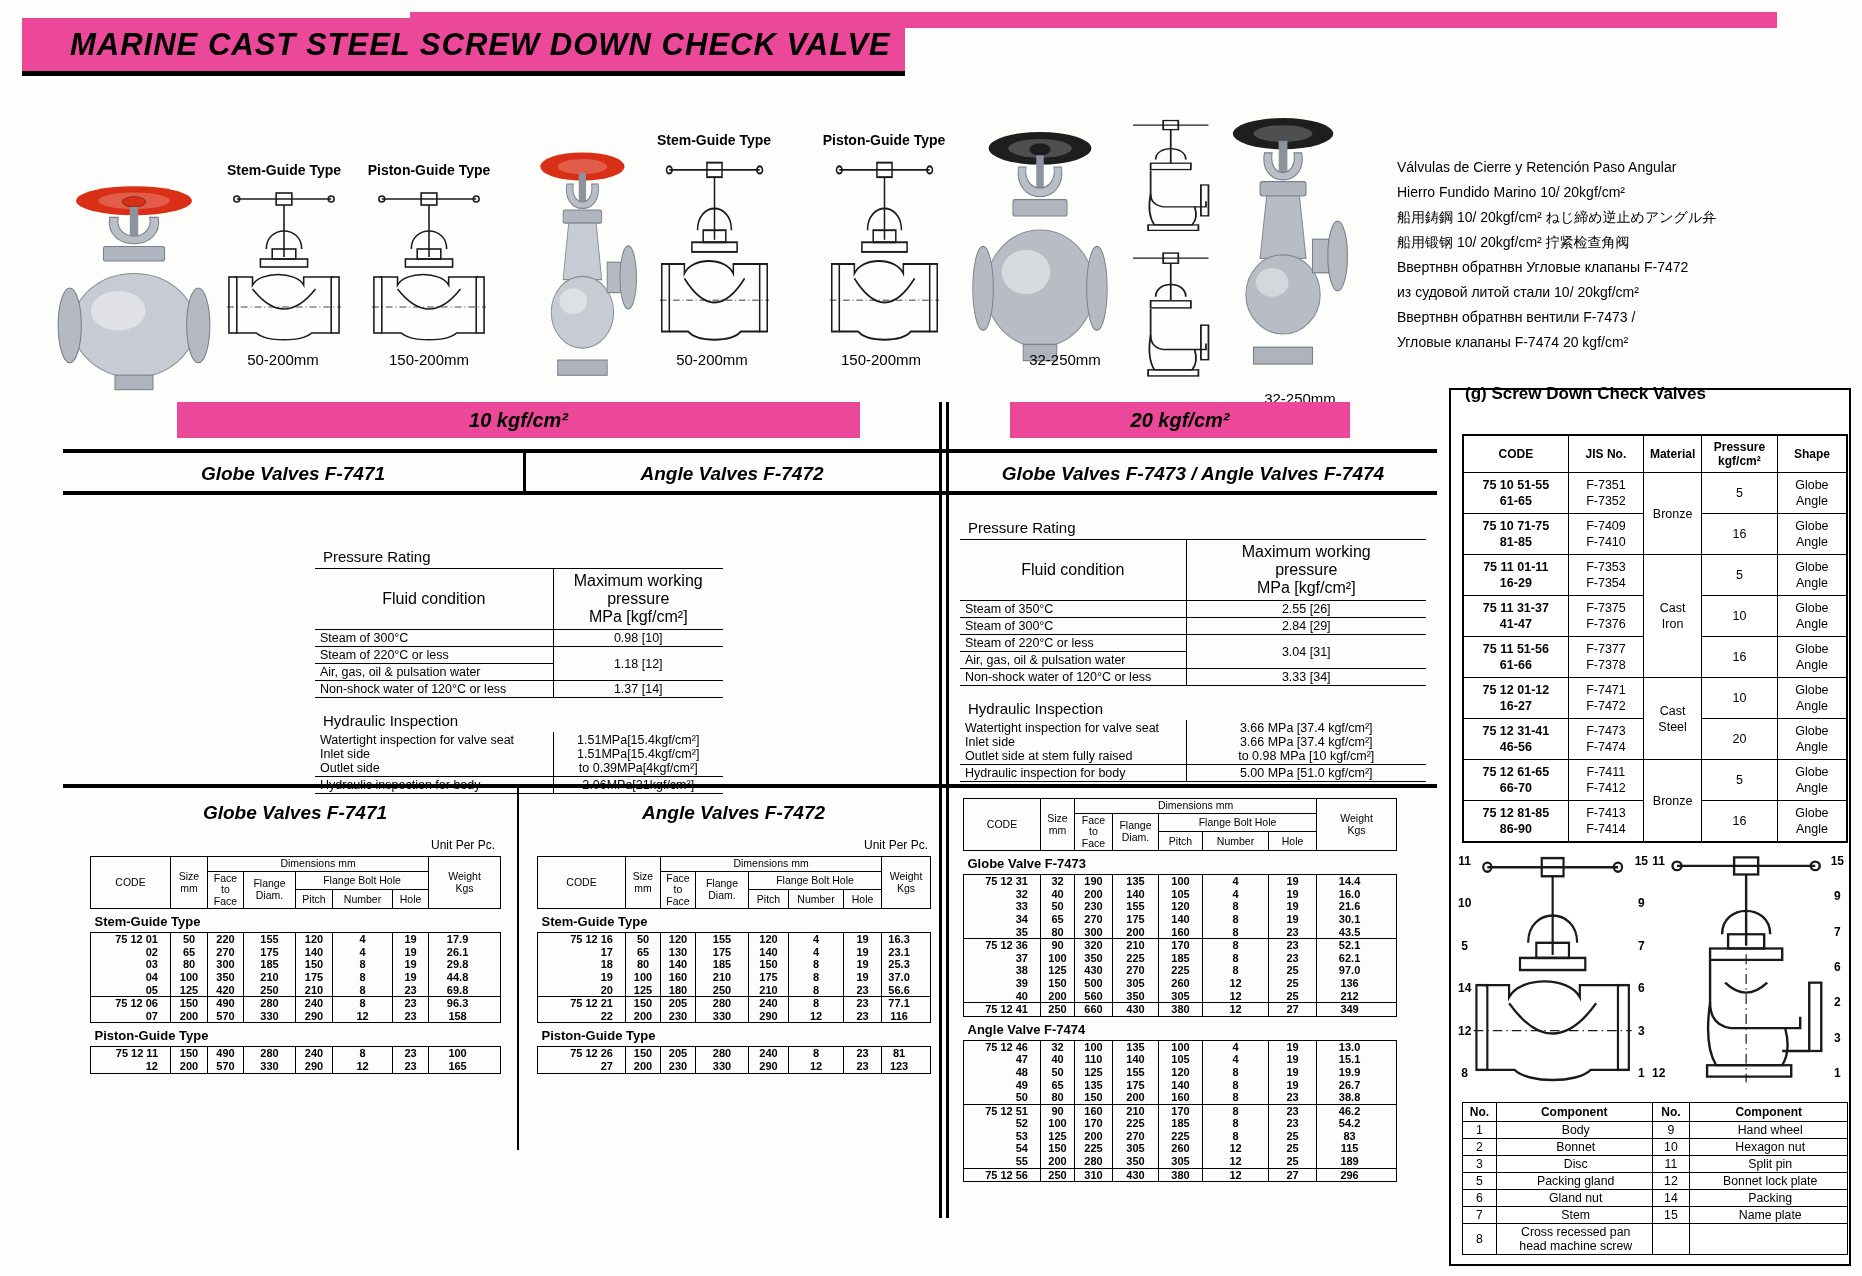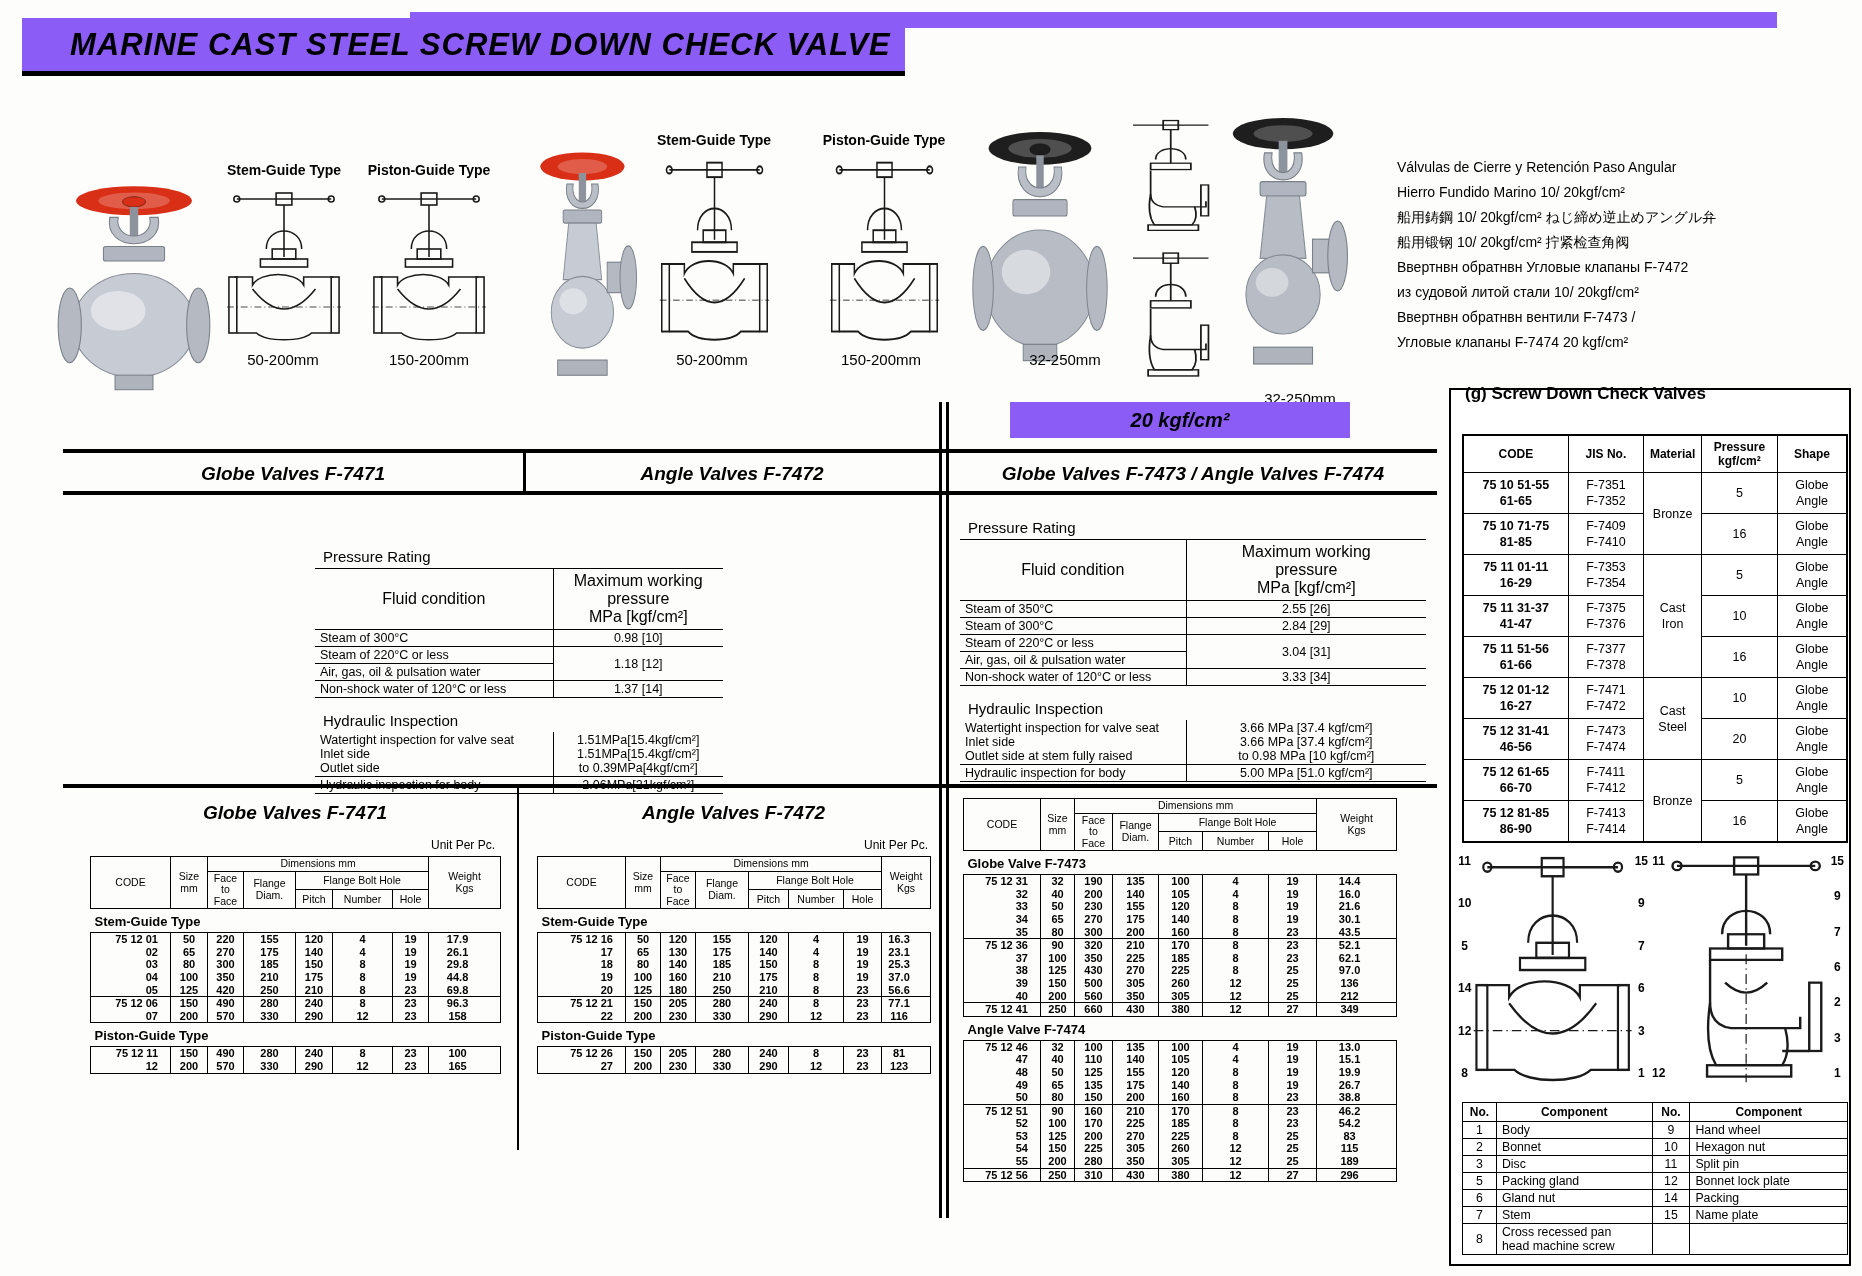--- a/index.html
+++ b/index.html
@@ -1,19 +1,19 @@
 <!DOCTYPE html>
 <html><head>
 <meta charset="utf-8">
 <style>
   html,body{margin:0;padding:0;background:#d8d8d8}
   #page{position:relative;width:1862px;height:1276px;background:#fdfdfb;
         font-family:"Liberation Sans",sans-serif;color:#000;overflow:hidden}
   .abs{position:absolute}
-  .cyan{background:#8b5cf6}
+  .cyan{background:#ec4899}
   .hrule{position:absolute;background:#000;height:4px}
   .vrule{position:absolute;background:#000;width:3px}
 
   .title-text{font-style:italic;font-weight:bold;font-size:31px;letter-spacing:1px;
               line-height:53px;padding-left:48px;white-space:nowrap}
   .subtitle{font-weight:bold;font-size:23px;letter-spacing:3px;white-space:nowrap}
 
   .figlabel{font-weight:bold;font-size:14px;text-align:center;white-space:nowrap}
   .sizelabel{font-size:15px;text-align:center;white-space:nowrap}
   .notes{font-size:14px;line-height:25px;white-space:nowrap}
@@ -50,21 +50,21 @@
   .sbt th{border:1px solid #000;font-size:12px;font-weight:bold;white-space:pre-line;padding:2px;height:32px}
   .sbt td{border:1px solid #000;font-size:12.5px;text-align:center;white-space:pre-line;
           height:38px;line-height:16px;vertical-align:middle}
   .sbt td.code{font-weight:bold}
   .sbtitle{font-weight:bold;font-size:17px;white-space:nowrap}
 
   .cmp{border-collapse:collapse;table-layout:fixed}
   .cmp th{border:1px solid #000;font-size:12px;padding:2px;text-align:center}
   .cmp td{border:1px solid #000;font-size:12.3px;line-height:14px;padding:1px 2px;
           text-align:center;white-space:pre-line}
-  .cmp td.nm{text-align:left;padding-left:5px}
+  .cmp td.nm{text-align:center;padding-left:5px}
 
   .diagram{display:flex;align-items:stretch}
   .co{display:flex;flex-direction:column;justify-content:space-between;
       font-weight:bold;font-size:12px;padding:8px 0;width:20px;text-align:center}
   .diagram svg{flex:1 1 auto;height:100%}
   .sbbox{border:2px solid #000;background:#fff}
 </style>
 </head>
 <body>
 
@@ -214,20 +214,21 @@
     <div>Válvulas de Cierre y Retención Paso Angular</div>
     <div>Hierro Fundido Marino 10/ 20kgf/cm²</div>
     <div>船用鋳鋼 10/ 20kgf/cm²  ねじ締め逆止めアングル弁</div>
     <div>船用锻钢 10/ 20kgf/cm²  拧紧检查角阀</div>
     <div>Ввертнвн обратнвн Угловые клапаны F-7472</div>
     <div>из судовой литой стали 10/ 20kgf/cm²</div>
     <div>Ввертнвн обратнвн вентили F-7473 /</div>
     <div>Угловые клапаны F-7474 20 kgf/cm²</div>
   </div>
 
+  <div class="abs cyan bandtext" style="left:177px;top:402px;width:683px;height:36px">10 kgf/cm²</div>
   <div class="abs cyan bandtext" style="left:1010px;top:402px;width:340px;height:36px">20 kgf/cm²</div>
 
   <div class="hrule" style="left:63px;top:449px;width:1374px"></div>
   <div class="hrule" style="left:63px;top:491px;width:1374px"></div>
   <div class="hrule" style="left:63px;top:784px;width:1374px"></div>
   <div class="vrule" style="left:523px;top:449px;height:46px"></div>
   <div class="vrule" style="left:939px;top:402px;height:816px"></div>
   <div class="vrule" style="left:946px;top:402px;height:816px"></div>
   <div class="vrule" style="left:517px;top:788px;height:362px;width:2px"></div>
 

